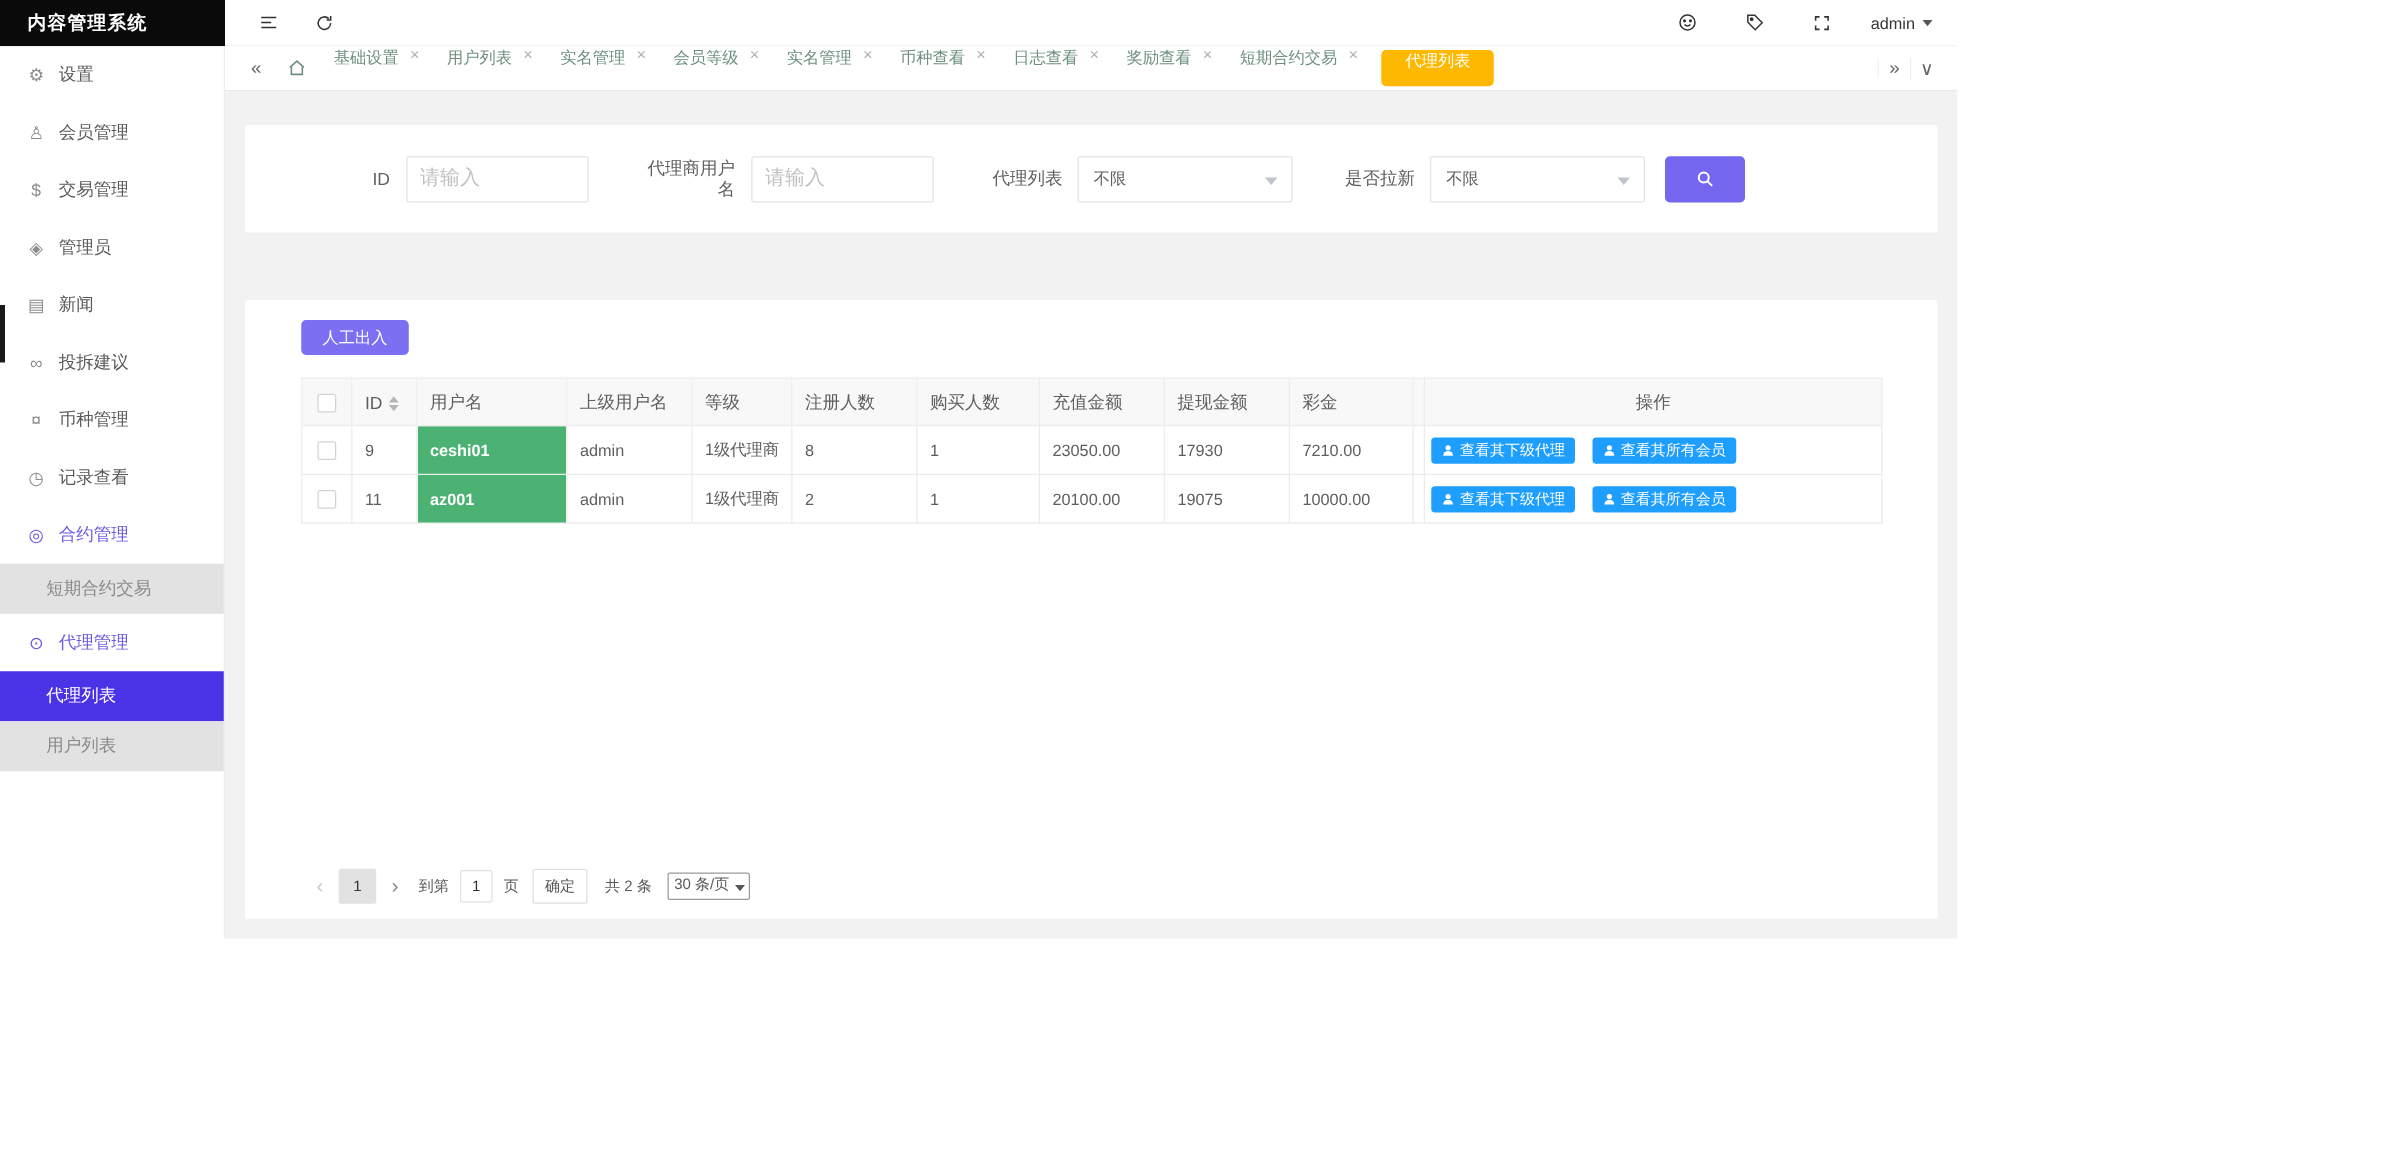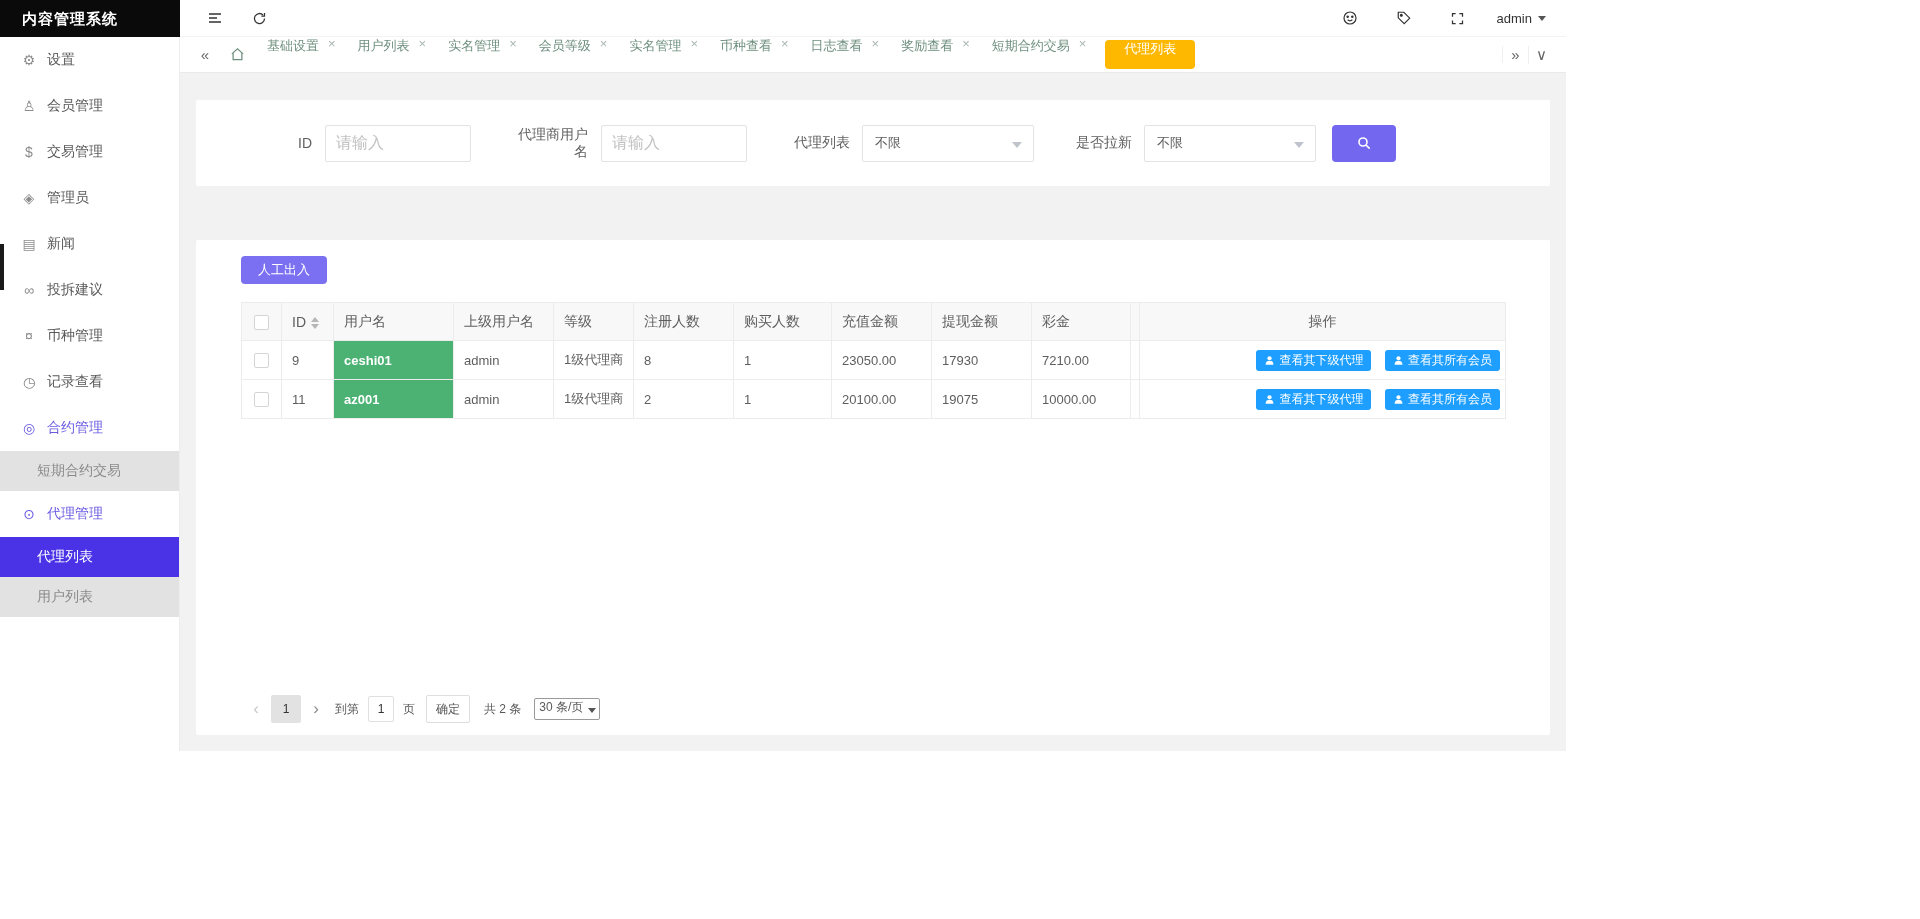--- a/index.html
+++ b/index.html
@@ -70,21 +70,21 @@
   th,td{border:1px solid #ececec;color:#5e5e5e;text-align:left;padding:0 10px;overflow:hidden;white-space:nowrap}
   thead th{background:#f8f8f8;height:38px;font-weight:normal;font-size:14px}
   tbody td{height:39px;background:#fff}
   .c-check{text-align:center;padding:0}
   .cbx{display:inline-block;width:15px;height:15px;border:1px solid #d4d4d4;border-radius:2px;background:#fff;vertical-align:middle;cursor:pointer}
   .sort{display:inline-block;vertical-align:middle;margin-left:5px}
   .sort i{display:block;width:0;height:0;border-left:4px solid transparent;border-right:4px solid transparent}
   .sort .up{border-bottom:5px solid #b6b6b6;margin-bottom:2px}
   .sort .dn{border-top:5px solid #b6b6b6}
   td.green{background:#4cb273;color:#fff;font-weight:bold}
-  .c-actions{text-align:right;padding:0}
+  .c-actions{text-align:left;padding:0}
   th.c-actions{text-align:center}
   .act-btn{display:inline-flex;align-items:center;gap:4px;background:#1e9fff;color:#fff;font-size:12px;
            height:21px;padding:0 8px;border-radius:3px;margin:0 5px;cursor:pointer;vertical-align:middle}
 
   
   .pager{position:absolute;left:52px;bottom:12px;display:flex;align-items:center;font-size:12px;color:#595959}
   .pg-prev{color:#c9c9c9;font-size:17px;width:16px;text-align:center;cursor:default}
   .pg-cur{width:30px;height:28px;background:#e2e2e2;border-radius:2px;display:flex;align-items:center;
           justify-content:center;color:#333;margin:0 7px;cursor:pointer}
   .pg-next{color:#8a8a8a;font-size:17px;width:16px;text-align:center;cursor:pointer}

